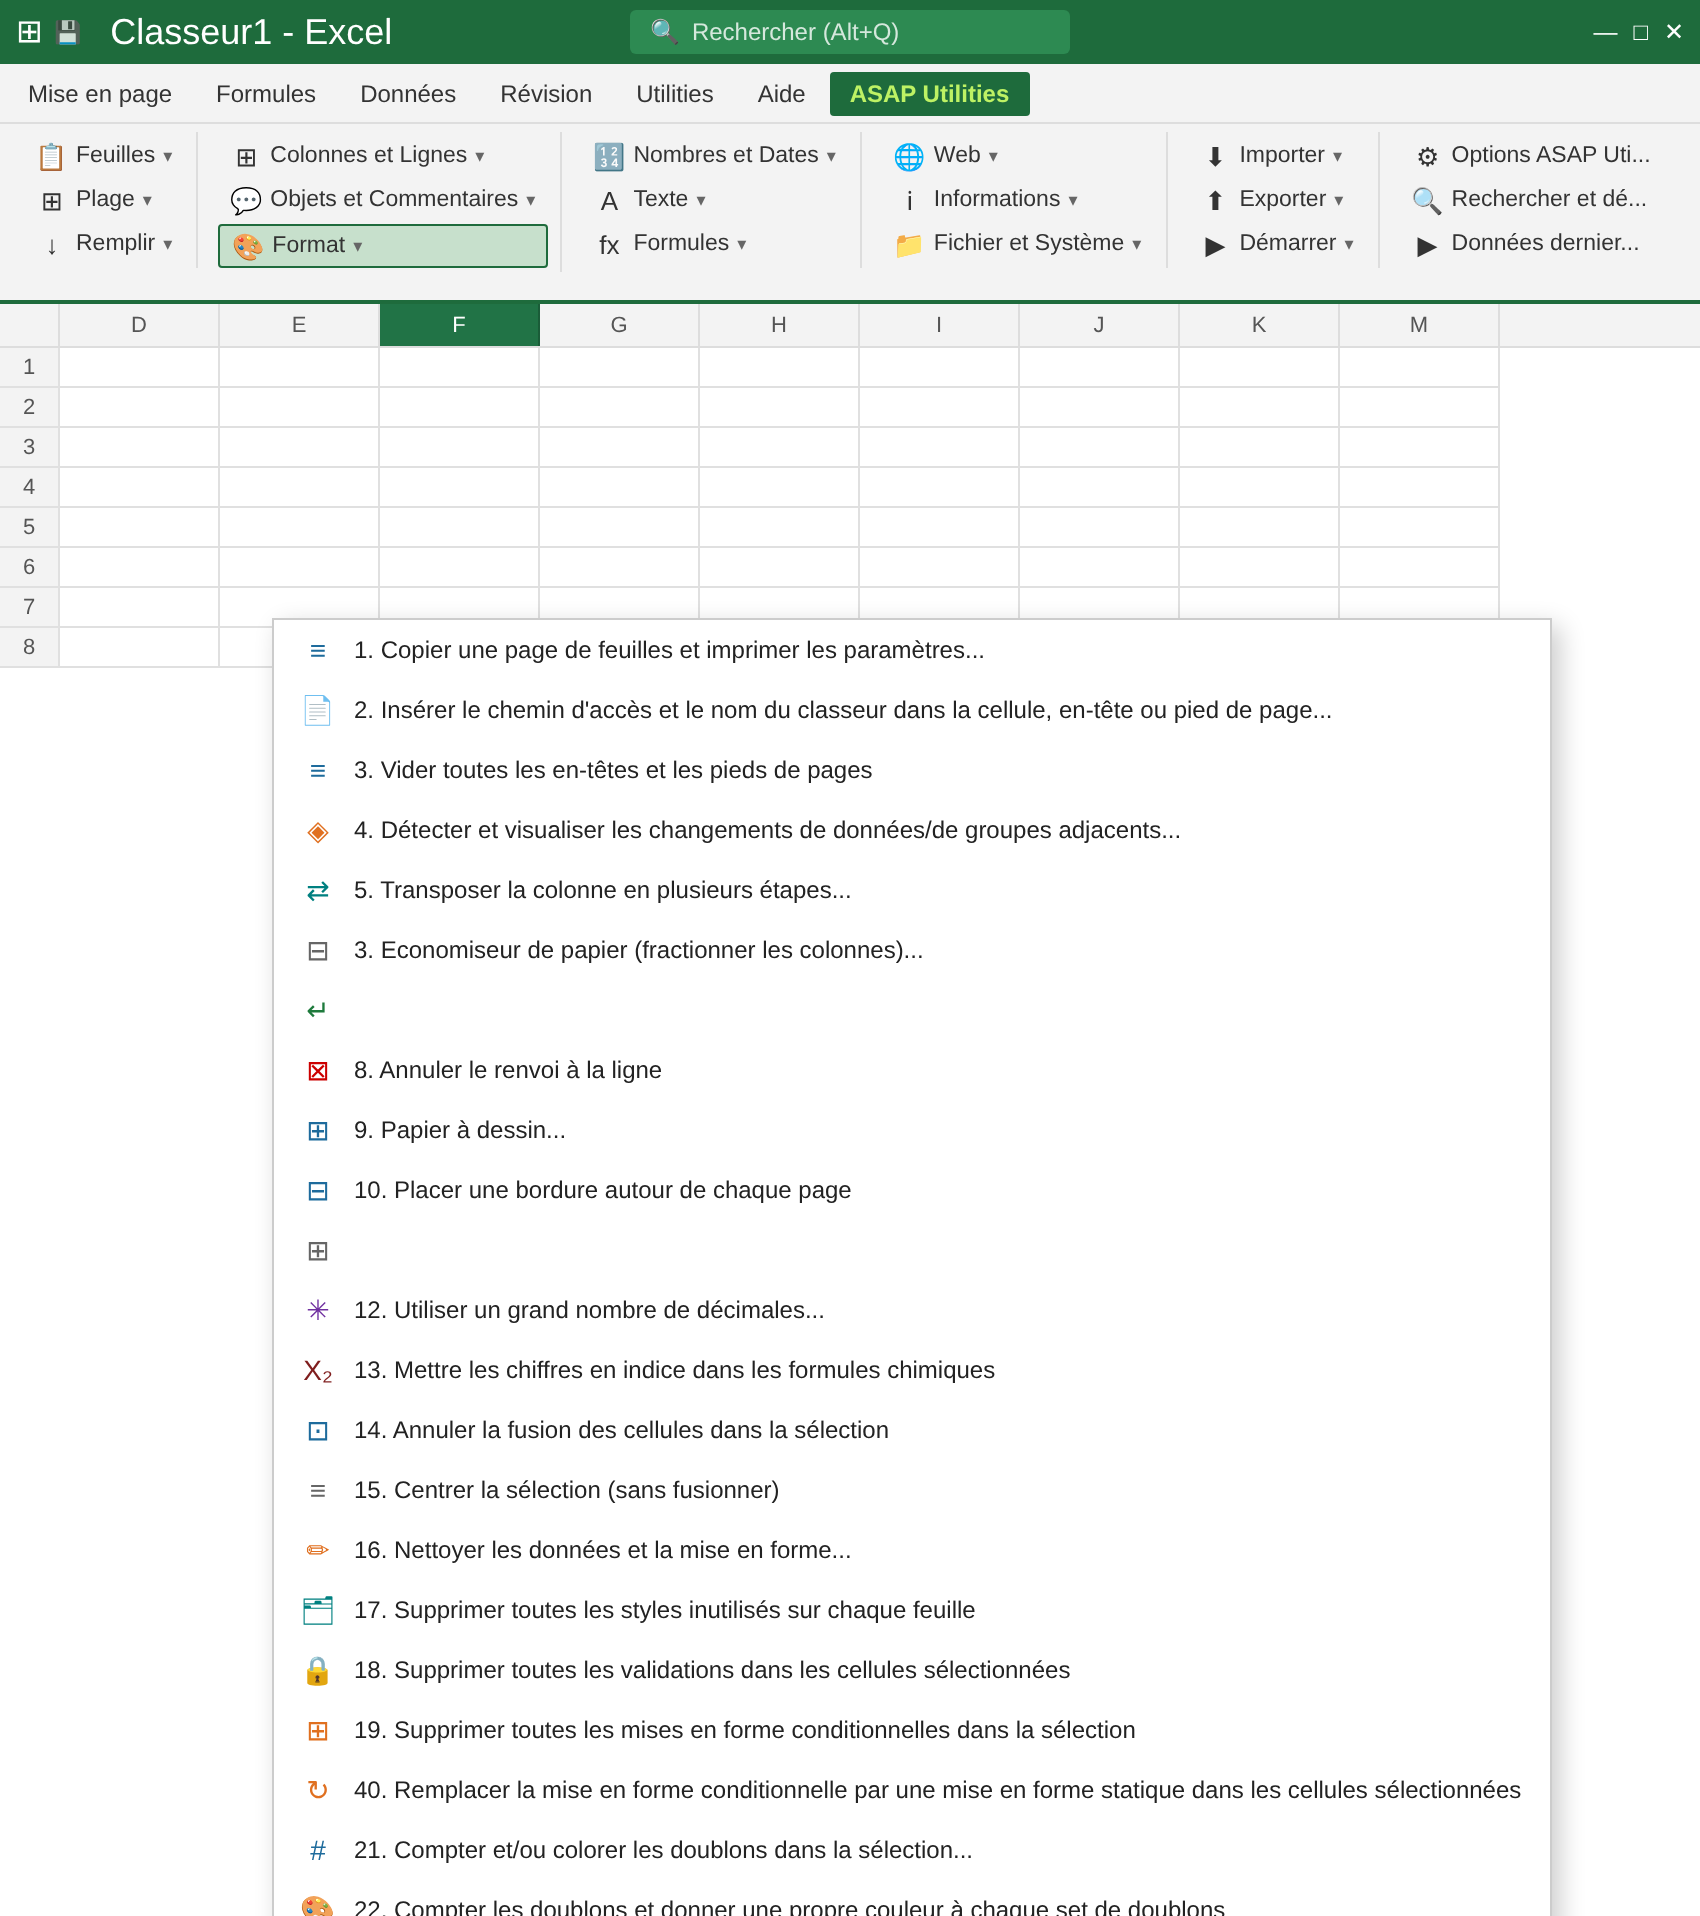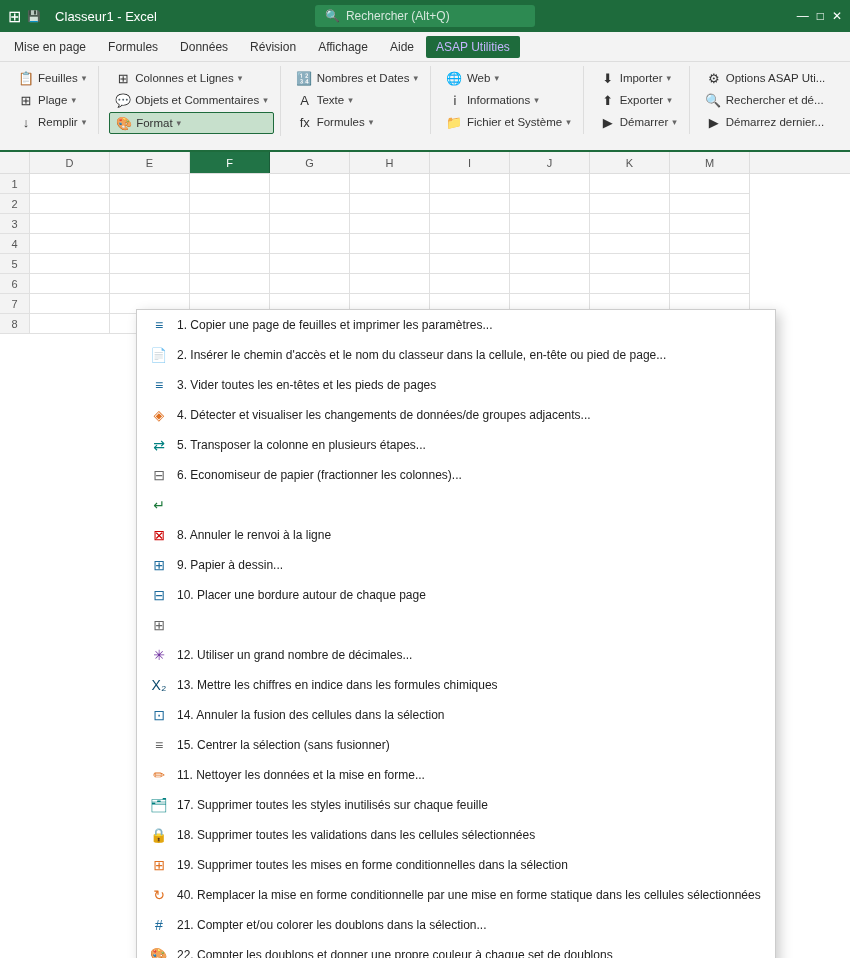--- a/index.html
+++ b/index.html
@@ -48,21 +48,21 @@
       border-bottom: 1px solid #ddd;
       gap: 2px;
     }
     .menu-item {
       padding: 4px 10px;
       cursor: pointer;
       font-size: 12px;
       border-radius: 2px;
       color: #333;
     }
-    .menu-item.active { background: #1e6b3c; color: #c4b5fd; font-weight: 400; }
+    .menu-item.active { background: #1e6b3c; color: #bef264; font-weight: 700; }
 
     
     .ribbon {
       background: #f3f3f3;
       border-bottom: 2px solid #1e6b3c;
       padding: 4px 6px;
       display: flex;
       gap: 4px;
       flex-wrap: wrap;
       min-height: 90px;
@@ -154,39 +154,39 @@
       flex: 1;
     }
   </style>
 </head>
 <body>
 
 <div class="title-bar">
   <div class="title-bar-left">
     <span style="font-size:16px;">⊞</span>
     <span style="font-size:11px; color:rgba(255,255,255,0.8);">💾</span>
-    <span style="font-size:13px; margin-left:8px;">Classeur1 - Excel</span>
+    <span style="font-size:18px; margin-left:8px;">Classeur1 - Excel</span>
   </div>
   <div class="search-box">
     <span>🔍</span>
     <input type="text" placeholder="Rechercher (Alt+Q)" style="">
   </div>
   <div style="flex:1; display:flex; justify-content:flex-end; gap:8px; align-items:center;">
     <span style="cursor:pointer;">—</span>
     <span style="cursor:pointer;">□</span>
     <span style="cursor:pointer;">✕</span>
   </div>
 </div>
 
 <div class="menu-bar">
   <div class="menu-item">Mise en page</div>
   <div class="menu-item">Formules</div>
   <div class="menu-item">Données</div>
   <div class="menu-item">Révision</div>
-  <div class="menu-item">Affichage</div>
+  <div class="menu-item">Utilities</div>
   <div class="menu-item">Aide</div>
   <div class="menu-item active">ASAP Utilities</div>
 </div>
 
 <div class="ribbon">
 
   <div class="ribbon-group">
     <div class="ribbon-btn">
       <span class="ribbon-icon">📋</span>
       <span>Feuilles</span>
@@ -280,21 +280,21 @@
     <div class="ribbon-btn">
       <span class="ribbon-icon">⚙</span>
       <span>Options ASAP Uti...</span>
     </div>
     <div class="ribbon-btn">
       <span class="ribbon-icon">🔍</span>
       <span>Rechercher et dé...</span>
     </div>
     <div class="ribbon-btn">
       <span class="ribbon-icon">▶</span>
-      <span>Démarrez dernier...</span>
+      <span>Données dernier...</span>
     </div>
   </div>
 </div>
 
 <div style="position: relative;">
 
   <div class="grid-header">
     <div class="col-header row-num"></div>
     <div class="col-header col">D</div>
     <div class="col-header col">E</div>
@@ -422,21 +422,21 @@
       <div class="dropdown-item">
         <span class="item-icon" style="color: rgb(224, 112, 32);">◈</span>
         <span class="item-text">4. Détecter et visualiser les changements de données/de groupes adjacents...</span>
       </div>
       <div class="dropdown-item">
         <span class="item-icon" style="color: rgb(0, 128, 128);">⇄</span>
         <span class="item-text">5. Transposer la colonne en plusieurs étapes...</span>
       </div>
       <div class="dropdown-item">
         <span class="item-icon" style="color: rgb(102, 102, 102);">⊟</span>
-        <span class="item-text">6. Economiseur de papier (fractionner les colonnes)...</span>
+        <span class="item-text">3. Economiseur de papier (fractionner les colonnes)...</span>
       </div>
       <div class="dropdown-item">
         <span class="item-icon" style="color: rgb(30, 122, 60);">↵</span>
       </div>
       <div class="dropdown-item">
         <span class="item-icon" style="color: rgb(204, 0, 0);">⊠</span>
         <span class="item-text">8. Annuler le renvoi à la ligne</span>
       </div>
       <div class="dropdown-item">
         <span class="item-icon" style="color: rgb(30, 107, 156);">⊞</span>
@@ -447,34 +447,34 @@
         <span class="item-text">10. Placer une bordure autour de chaque page</span>
       </div>
       <div class="dropdown-item">
         <span class="item-icon" style="color: rgb(102, 102, 102);">⊞</span>
       </div>
       <div class="dropdown-item">
         <span class="item-icon" style="color: rgb(112, 48, 160);">✳</span>
         <span class="item-text">12. Utiliser un grand nombre de décimales...</span>
       </div>
       <div class="dropdown-item">
-        <span class="item-icon" style="color: #0c4a6e;">X₂</span>
+        <span class="item-icon" style="color: #7f1d1d;">X₂</span>
         <span class="item-text">13. Mettre les chiffres en indice dans les formules chimiques</span>
       </div>
       <div class="dropdown-item">
         <span class="item-icon" style="color: rgb(30, 107, 156);">⊡</span>
         <span class="item-text">14. Annuler la fusion des cellules dans la sélection</span>
       </div>
       <div class="dropdown-item">
         <span class="item-icon" style="color: rgb(102, 102, 102);">≡</span>
         <span class="item-text">15. Centrer la sélection (sans fusionner)</span>
       </div>
       <div class="dropdown-item">
         <span class="item-icon" style="color: rgb(224, 112, 32);">✏</span>
-        <span class="item-text">11. Nettoyer les données et la mise en forme...</span>
+        <span class="item-text">16. Nettoyer les données et la mise en forme...</span>
       </div>
       <div class="dropdown-item">
         <span class="item-icon" style="color: rgb(0, 128, 128);">🗂</span>
         <span class="item-text">17. Supprimer toutes les  styles inutilisés sur chaque feuille</span>
       </div>
       <div class="dropdown-item">
         <span class="item-icon" style="color: rgb(204, 0, 0);">🔒</span>
         <span class="item-text">18. Supprimer toutes les validations dans les cellules sélectionnées</span>
       </div>
       <div class="dropdown-item">

